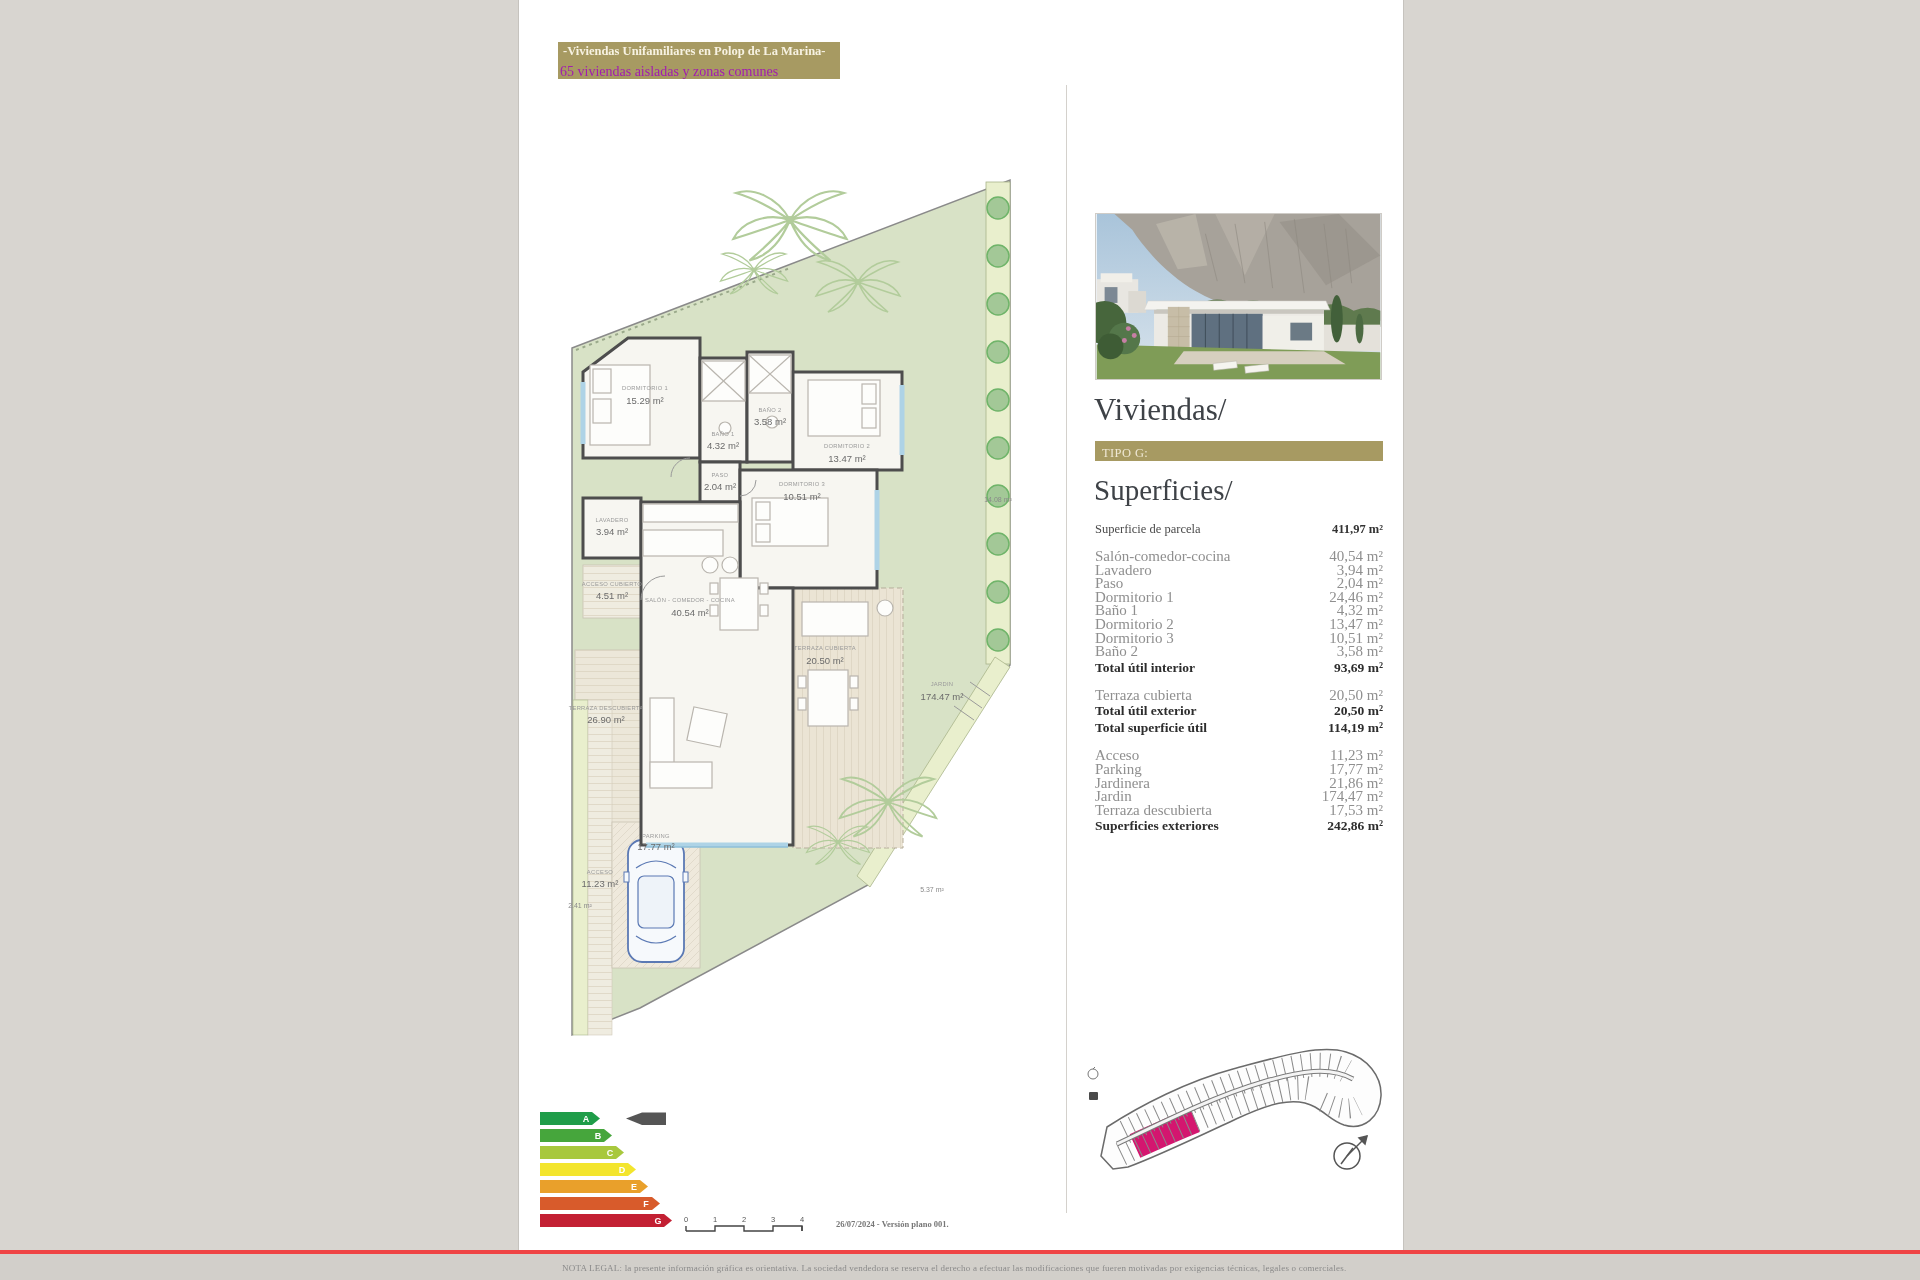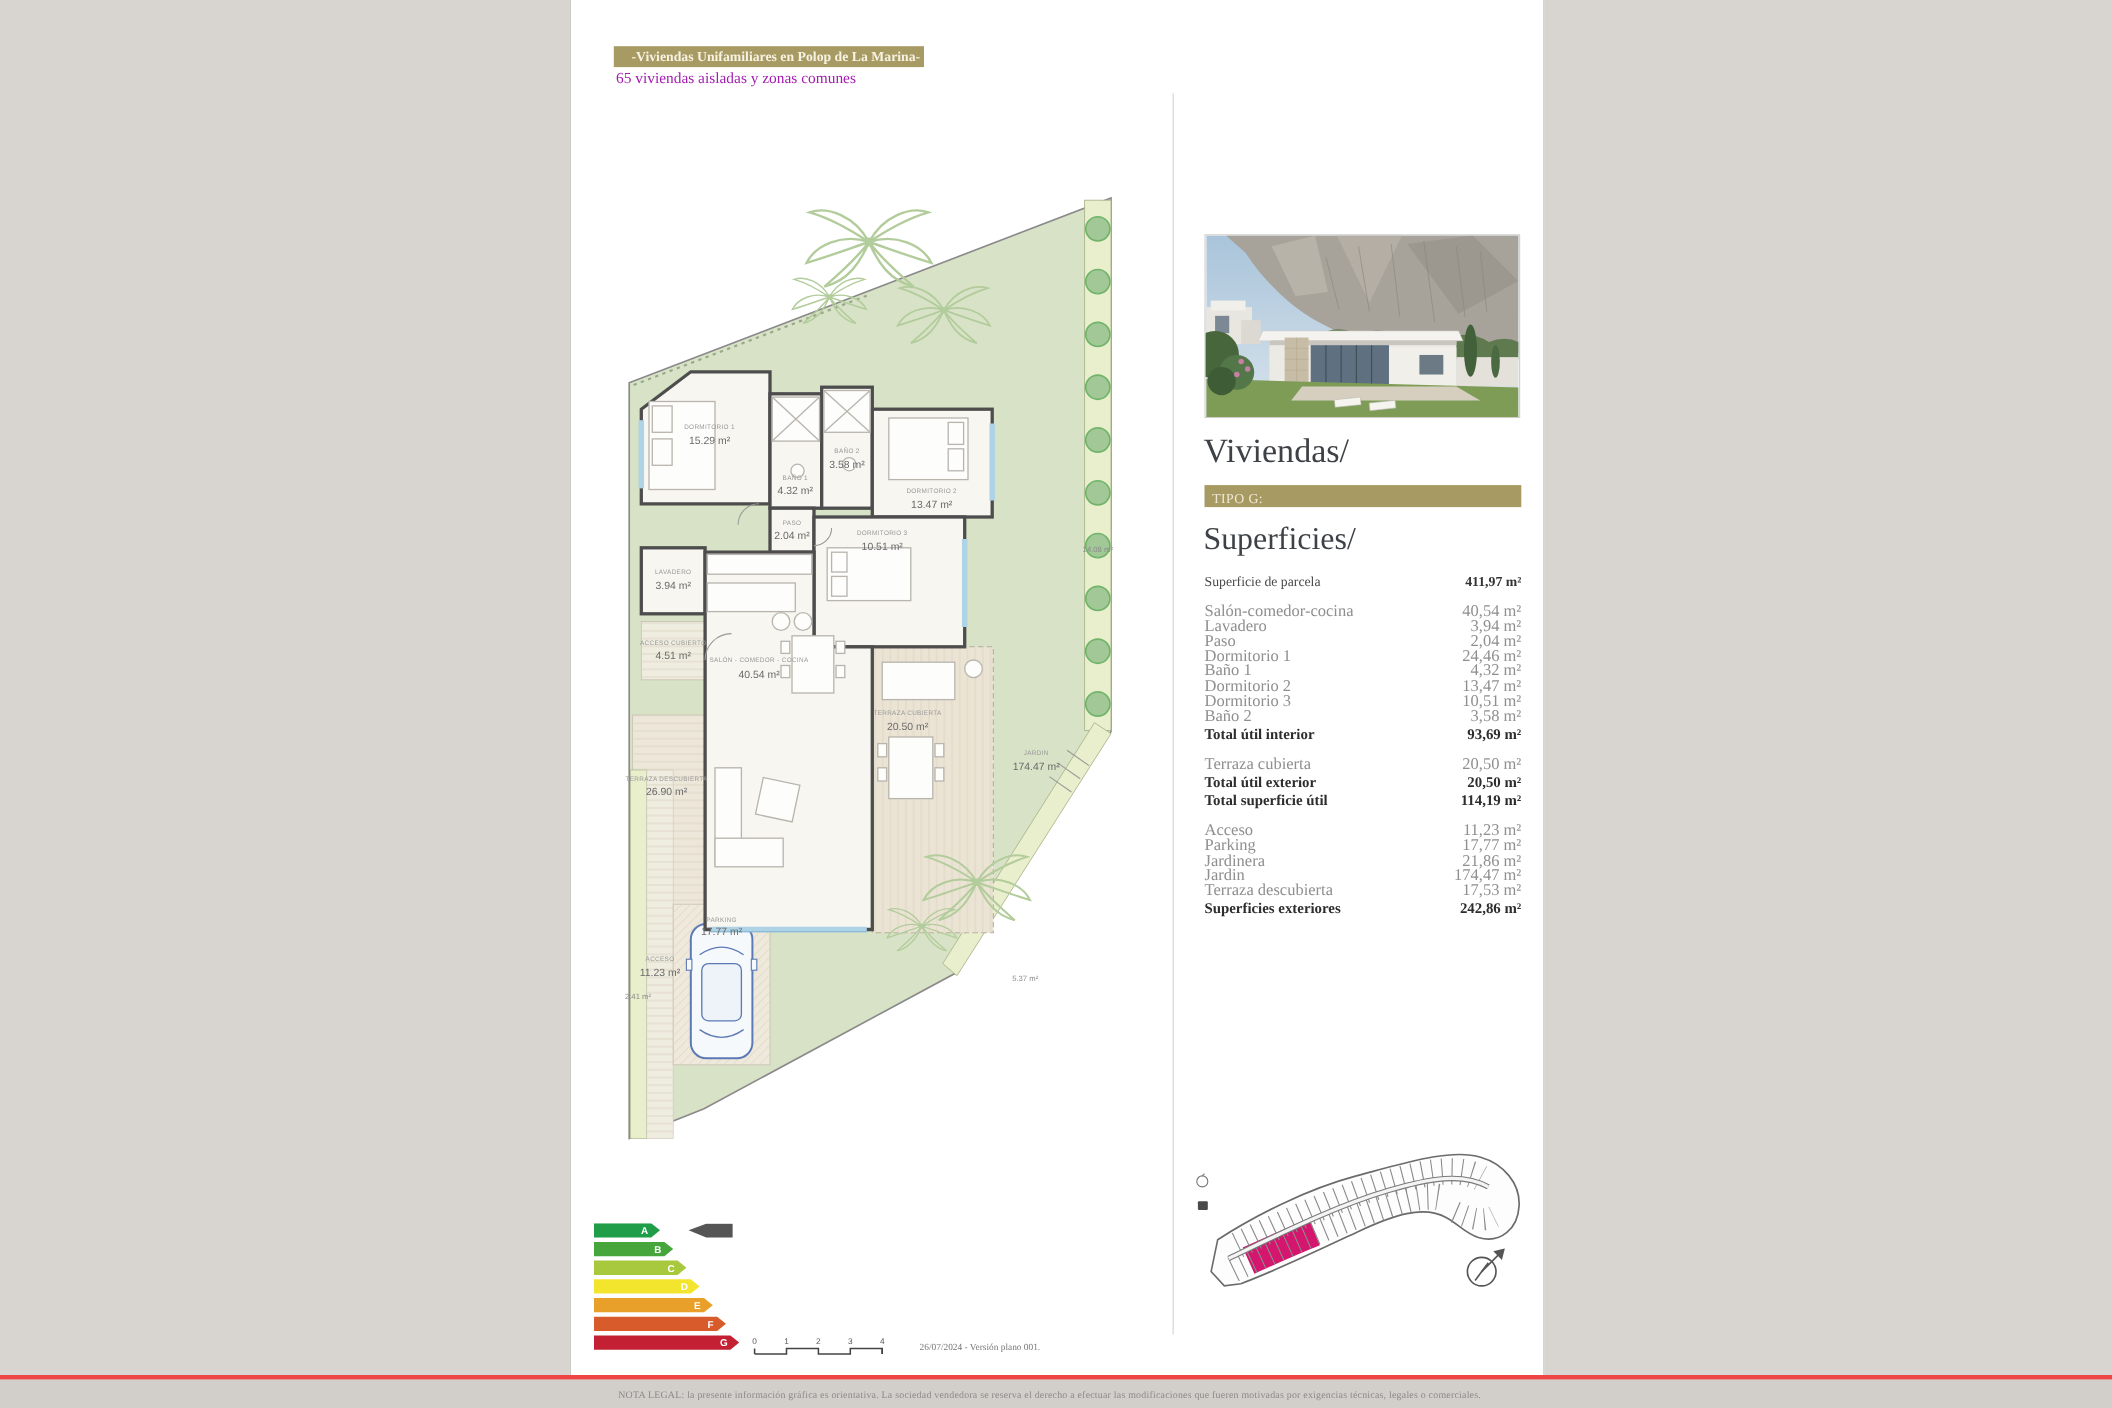--- a/index.html
+++ b/index.html
@@ -2,41 +2,41 @@
 <html><head>
 <meta charset="utf-8">
 <style>
   html,body{margin:0;padding:0;}
   .canvas{position:relative;width:1920px;height:1280px;background:#d8d5d0;overflow:hidden;
           font-family:"Liberation Serif",serif;}
   .sheet{position:absolute;left:518px;top:0;width:884px;height:1250px;background:#ffffff;
          border-left:1px solid #c6c3be;border-right:1px solid #c6c3be;}
   .divider{position:absolute;left:1066px;top:85px;width:1px;height:1128px;background:#d4d1cc;}
 
-  .title-bar{position:absolute;left:558px;top:42px;width:282px;height:19px;background:#a79a62;
-             color:#f7f2e2;font-size:12.5px;font-weight:bold;line-height:19px;padding-left:16px;box-sizing:border-box;}
+  .title-bar{position:absolute;left:558px;top:42px;width:282px;height:37px;background:#a79a62;
+             color:#f7f2e2;font-size:12.5px;font-weight:bold;line-height:19px;padding-left:5px;box-sizing:border-box;}
   .subtitle{position:absolute;left:560px;top:64px;font-size:14px;color:#a21caf;}
 
   .render-img{position:absolute;left:1095px;top:213px;width:287px;height:167px;border:1px solid #cfccc7;box-sizing:border-box;}
   .h-viviendas{position:absolute;left:1094px;top:392px;font-size:31px;color:#3e4247;}
   .type-bar{position:absolute;left:1095px;top:441px;width:288px;height:20px;background:#a79a62;color:#efe8d4;
             font-size:12.5px;line-height:24px;padding-left:7px;box-sizing:border-box;letter-spacing:.4px;}
   .h-superficies{position:absolute;left:1094px;top:474px;font-size:29px;color:#3e4247;}
 
   .surf{position:absolute;left:1095px;top:521px;width:288px;}
   .row{display:flex;justify-content:space-between;align-items:baseline;}
   .row.small{font-size:15px;color:#8f8f8f;line-height:13.6px;}
   .row.total{font-size:13.5px;color:#2d2d2d;font-weight:bold;line-height:17px;align-items:flex-end;}
   .row.parcela{font-size:12.5px;color:#4a4a4a;line-height:16px;}
   .row.parcela .v{font-weight:bold;color:#333;}
   .grp{margin-top:13px;}
 
   .energy{position:absolute;left:540px;top:1112px;}
   .scalebar{position:absolute;left:683px;top:1214px;}
-  .version{position:absolute;left:836px;top:1219px;font-size:8.5px;color:#777;}
+  .version{position:absolute;left:836px;top:1219px;font-size:8.5px;color:#777;font-weight:bold;}
   .legal-strip{position:absolute;left:0;top:1250px;width:1920px;height:30px;background:#d2cfca;border-top:4px solid #ef4444;}
   .legal-strip span{position:absolute;left:562px;top:9px;font-size:9px;color:#8a8a8a;letter-spacing:.2px;}
 
   .plan{position:absolute;left:540px;top:150px;}
   svg text{font-family:"Liberation Sans",sans-serif;}
   .rname{font-size:5.8px;fill:#9a9a9a;letter-spacing:.3px;}
   .rarea{font-size:9.5px;fill:#6b6b6b;}
   .rarea-s{font-size:7px;fill:#8a8a8a;}
   .siteplan{position:absolute;left:1085px;top:1028px;}
 </style>

